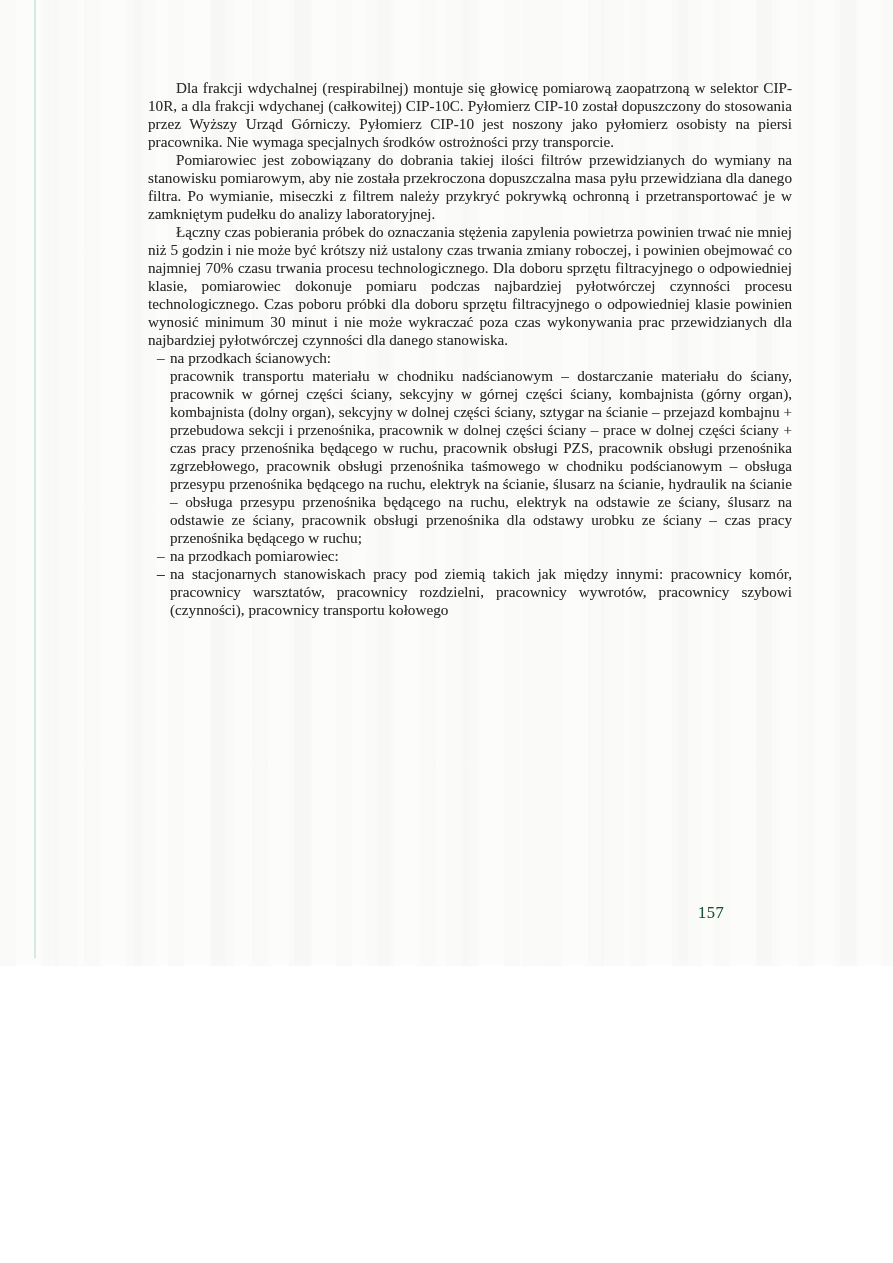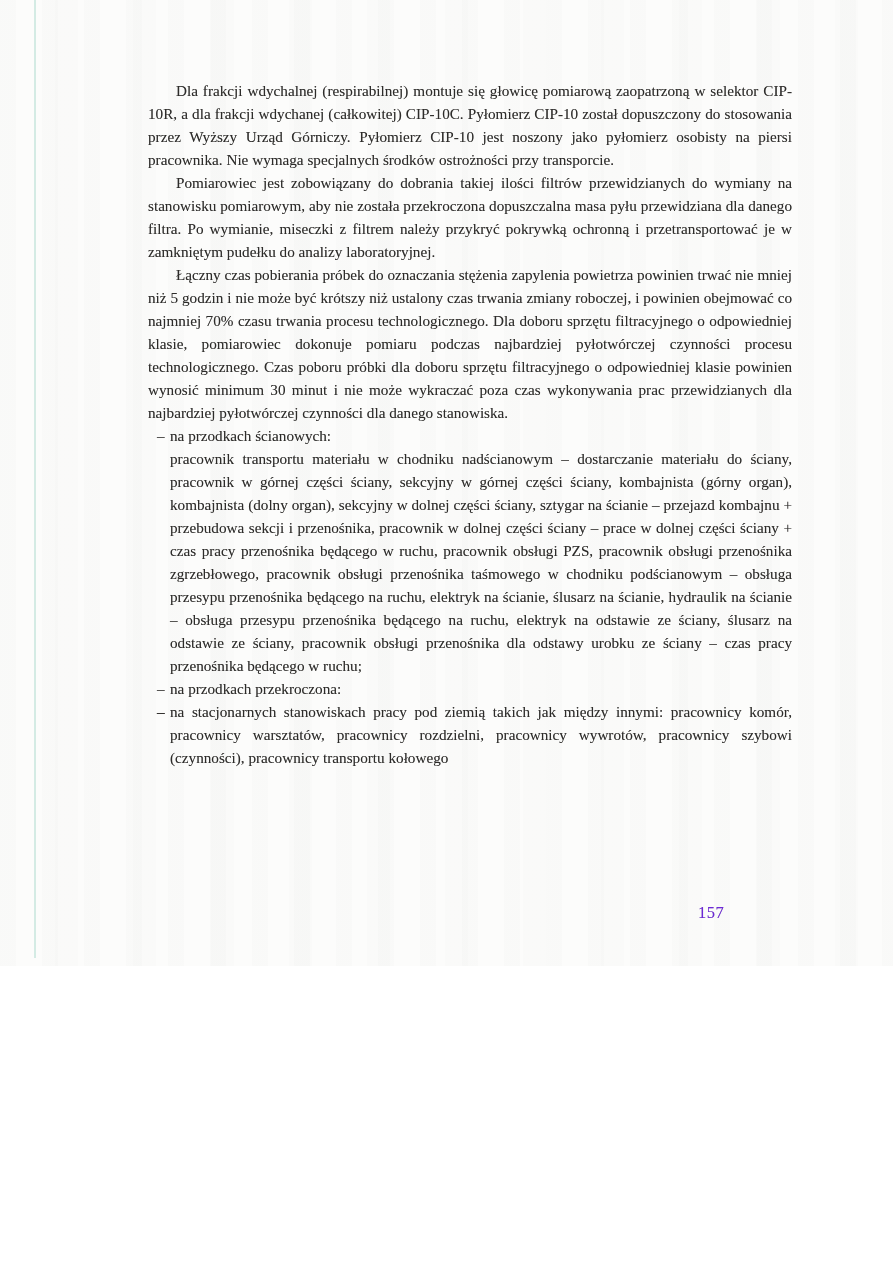--- a/index.html
+++ b/index.html
@@ -38,21 +38,21 @@
     height: 958px;
     background: #cfe9e1;
     opacity: 0.9;
   }
   .text-block {
     position: absolute;
     left: 148px;
     top: 79px;
     width: 644px;
     font-size: 15.2px;
-    line-height: 23px;
+    line-height: 18px;
     color: #2d2c2a;
     text-align: justify;
     text-shadow: 0 0 0.6px rgba(45,44,42,0.35);
   }
   .para {
     margin: 0;
     text-indent: 28px;
   }
   .list {
     margin-left: 22px;
@@ -69,21 +69,21 @@
     text-align: left;
   }
   .item-body {
     text-align: justify;
   }
   .page-number {
     position: absolute;
     left: 698px;
     top: 903px;
     font-size: 16.5px;
-    color: #6d28d9;
+    color: #14532d;
     letter-spacing: 0.5px;
     text-shadow: 0 0 0.6px rgba(60,59,57,0.35);
   }
 </style>
 </head>
 <body>
 
 <div class="canvas">
 
   <div class="scan-bg"></div>
@@ -101,21 +101,21 @@
         <div class="item-head">
           <span class="dash-marker">–</span>
           <span>na przodkach ścianowych:</span>
         </div>
         <div class="item-body">pracownik transportu materiału w chodniku nadścianowym – dostarczanie materiału do ściany, pracownik w górnej części ściany, sekcyjny w górnej części ściany, kombajnista (górny organ), kombajnista (dolny organ), sekcyjny w dolnej części ściany, sztygar na ścianie – przejazd kombajnu + przebudowa sekcji i przenośnika, pracownik w dolnej części ściany – prace w dolnej części ściany + czas pracy przenośnika będącego w ruchu, pracownik obsługi PZS, pracownik obsługi przenośnika zgrzebłowego, pracownik obsługi przenośnika taśmowego w chodniku podścianowym – obsługa przesypu przenośnika będącego na ruchu, elektryk na ścianie, ślusarz na ścianie, hydraulik na ścianie – obsługa przesypu przenośnika będącego na ruchu, elektryk na odstawie ze ściany, ślusarz na odstawie ze ściany, pracownik obsługi przenośnika dla odstawy urobku ze ściany – czas pracy przenośnika będącego w ruchu;</div>
       </div>
 
       <div class="list-item">
         <div class="item-head">
           <span class="dash-marker">–</span>
-          <span>na przodkach przekroczona:</span>
+          <span>na przodkach pomiarowiec:</span>
         </div>
       </div>
 
       <div class="list-item">
         <div class="item-head">
           <span class="dash-marker">–</span>
         </div>
       </div>
 
       <div class="list-item">

